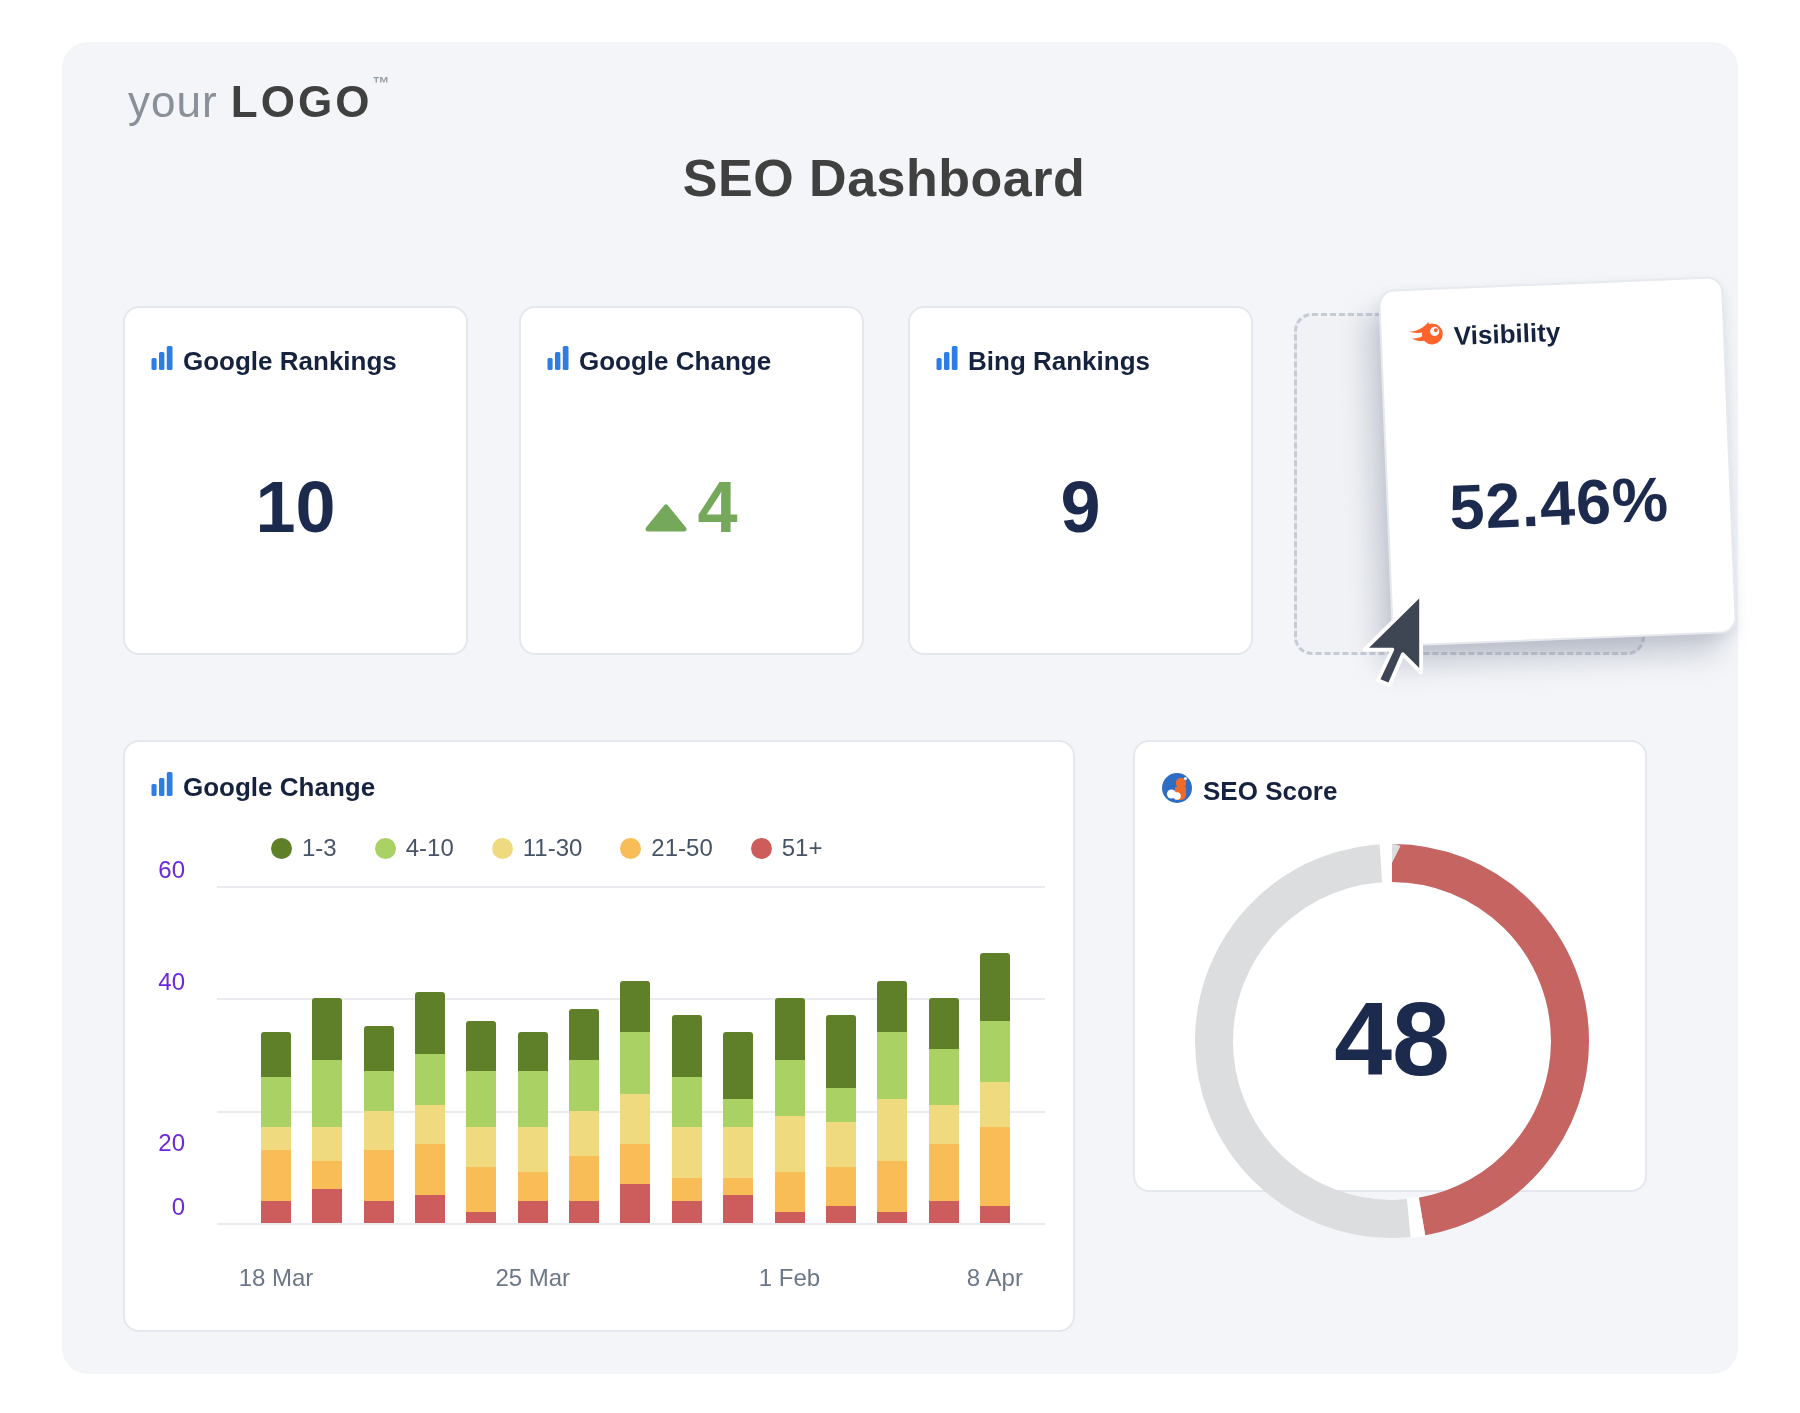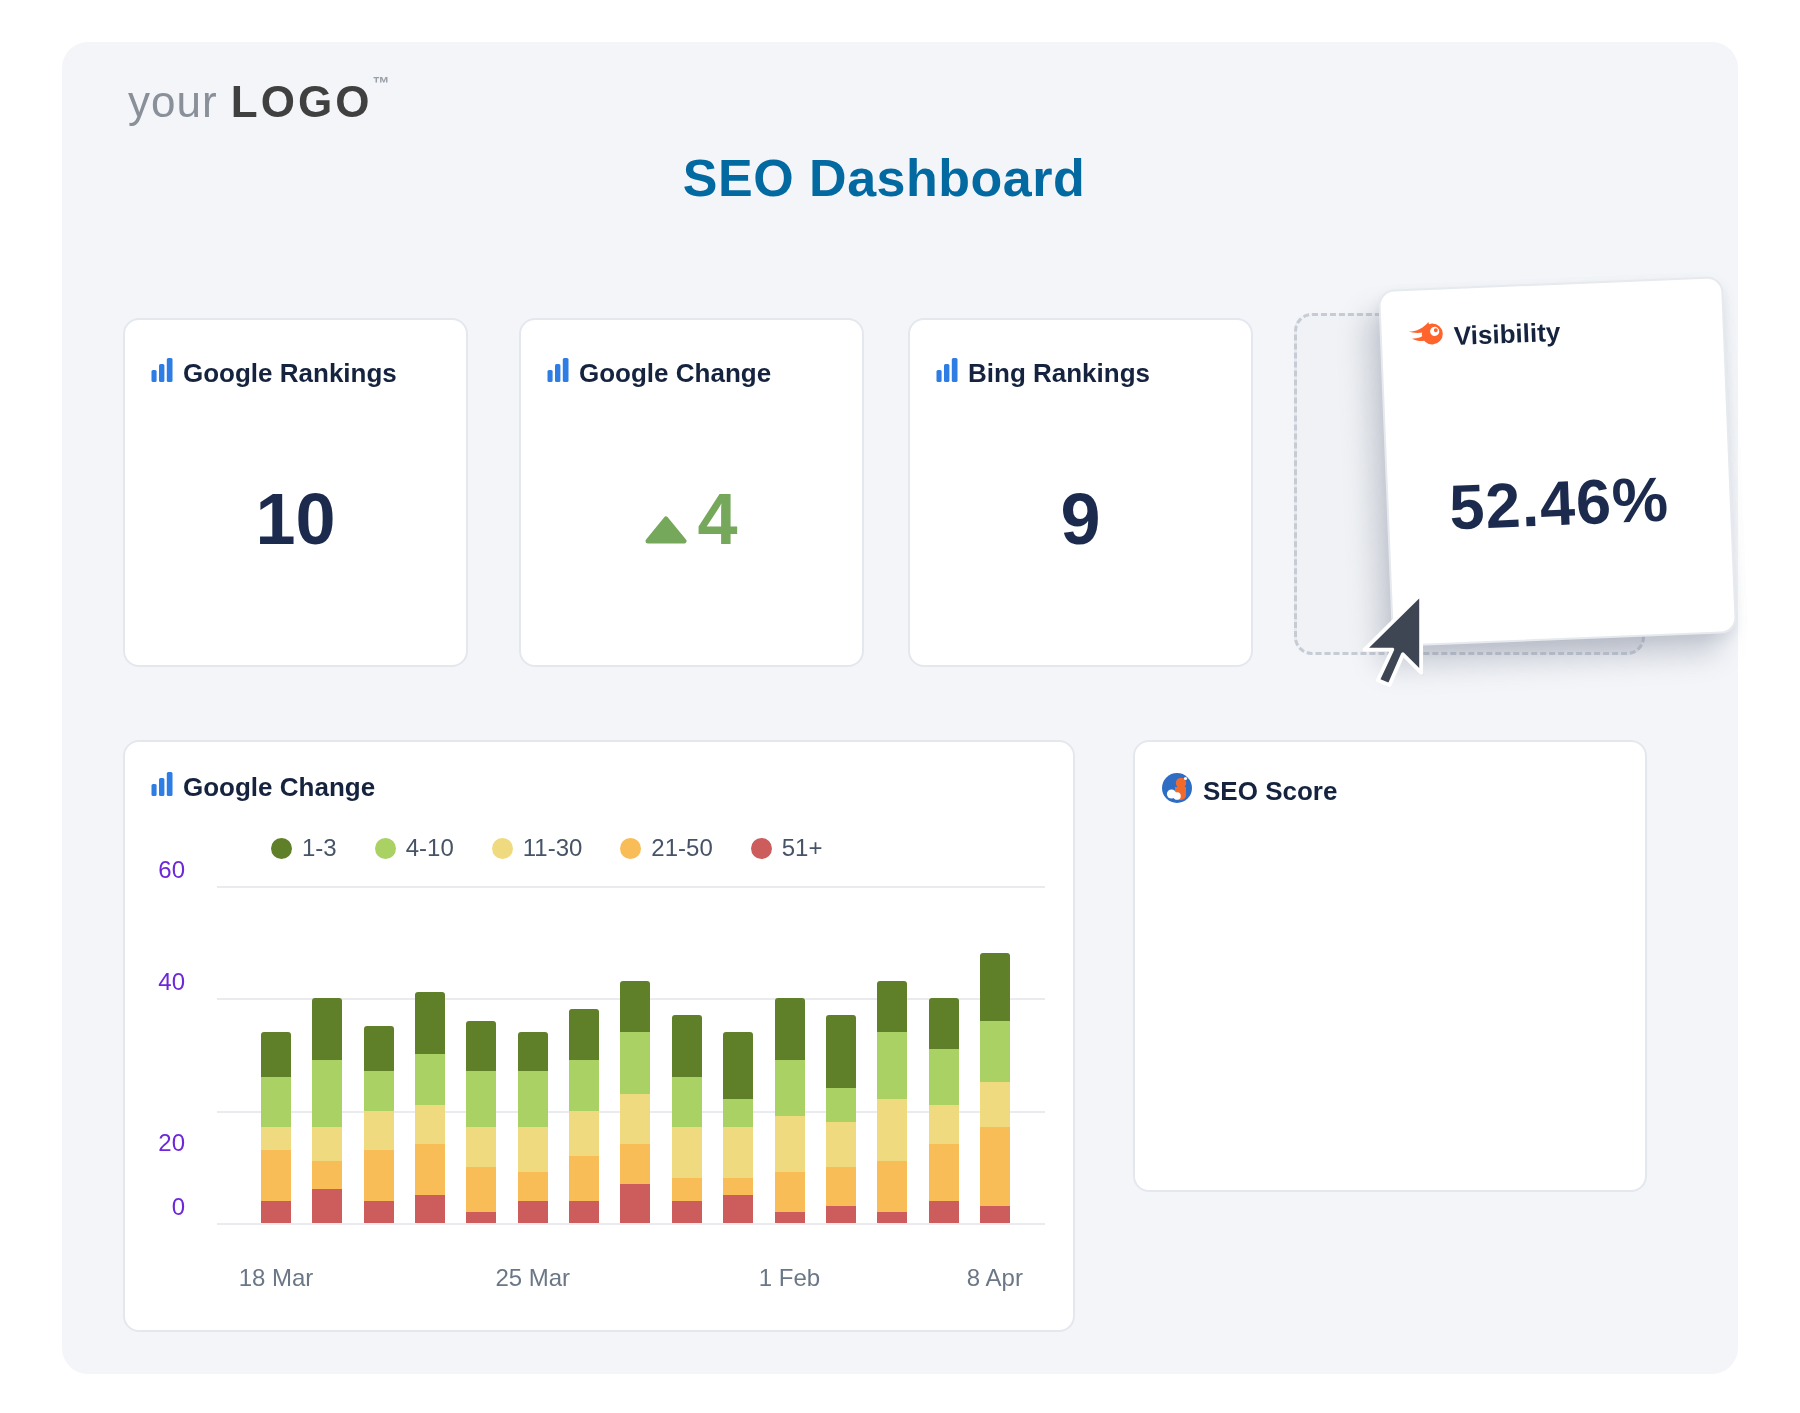--- a/index.html
+++ b/index.html
@@ -6,25 +6,25 @@
   body{width:1800px;height:1413px;position:relative;font-family:"Liberation Sans",sans-serif;overflow:hidden;}
   .container{position:absolute;left:62px;top:42px;width:1676px;height:1332px;background:#f3f5f8;border-radius:26px;}
 
   
   .logo{position:absolute;left:66px;top:32px;font-size:44px;letter-spacing:1px;}
   .logo .your{color:#8a9099;font-weight:500;}
   .logo .word{color:#404040;font-weight:700;letter-spacing:3px;}
   .logo .tm{color:#9aa0a8;font-size:17px;font-weight:700;vertical-align:28px;letter-spacing:0;}
 
   .h1{position:absolute;left:61px;top:106px;width:1522px;text-align:center;
-      font-size:52px;font-weight:800;color:#0369a1;letter-spacing:.5px;}
+      font-size:52px;font-weight:800;color:#404040;letter-spacing:.5px;}
 
   
   .card{position:absolute;background:#ffffff;border:2px solid #e4e7ed;border-radius:16px;box-sizing:border-box;}
-  .stat-card{top:276px;width:345px;height:349px;}
+  .stat-card{top:264px;width:345px;height:349px;}
   .card-title{position:absolute;left:26px;top:38px;display:flex;align-items:center;gap:10px;
       font-size:26px;font-weight:700;color:#15233f;}
   .stat-value{position:absolute;left:0;top:158px;width:100%;text-align:center;
       font-size:72px;font-weight:800;color:#1b2a4d;}
   .stat-value.green{color:#76a85b;display:flex;align-items:center;justify-content:center;gap:10px;}
 
   
   .placeholder{position:absolute;left:1232px;top:271px;width:351px;height:342px;border-radius:18px;
       border:3px dashed #c6ccd5;background:linear-gradient(100deg,#f0f2f5 40%,#e7e9ee 90%);box-sizing:border-box;}
   .vis-card{position:absolute;left:1323px;top:241px;width:345px;height:357px;background:#fff;
@@ -312,15 +312,26 @@
           <circle cx="16" cy="16" r="15" fill="#2f6cc3"></circle>
           <circle cx="20" cy="11" r="5.2" fill="#f26a2a"></circle>
           <path d="M14,15 h11 v8 a5,5 0 0 1 -5,5 h-6 Z" fill="#f26a2a"></path>
           <circle cx="10.5" cy="22" r="4.6" fill="#ffffff"></circle>
           <circle cx="16" cy="24" r="3.8" fill="#ffffff"></circle>
           <circle cx="24.5" cy="6.5" r="1.6" fill="#ffffff"></circle>
         </svg>
       </span>
       <span>SEO Score</span>
     </div>
+    <div class="donut-wrap">
+      <svg width="406" height="406" viewBox="0 0 406 406">
+        <g transform="rotate(-90 203 203)">
+          <circle id="donut-track" cx="203" cy="203" r="178" fill="none" stroke="#dbdddf" stroke-width="38" pathLength="100"></circle>
+          <circle id="donut-value" cx="203" cy="203" r="178" fill="none" stroke="#c66462" stroke-width="38" pathLength="100" stroke-dasharray="47.3 52.7"></circle>
+          <circle id="donut-gap-a" cx="203" cy="203" r="178" fill="none" stroke="#ffffff" stroke-width="40" pathLength="100" stroke-dasharray="1 99" stroke-dashoffset="1"></circle>
+          <circle id="donut-gap-b" cx="203" cy="203" r="178" fill="none" stroke="#ffffff" stroke-width="40" pathLength="100" stroke-dasharray="1.2 98.8" stroke-dashoffset="-47.3"></circle>
+        </g>
+      </svg>
+      <div class="donut-num">48</div>
+    </div>
   </div>
 
 </div>
 
 </body></html>

